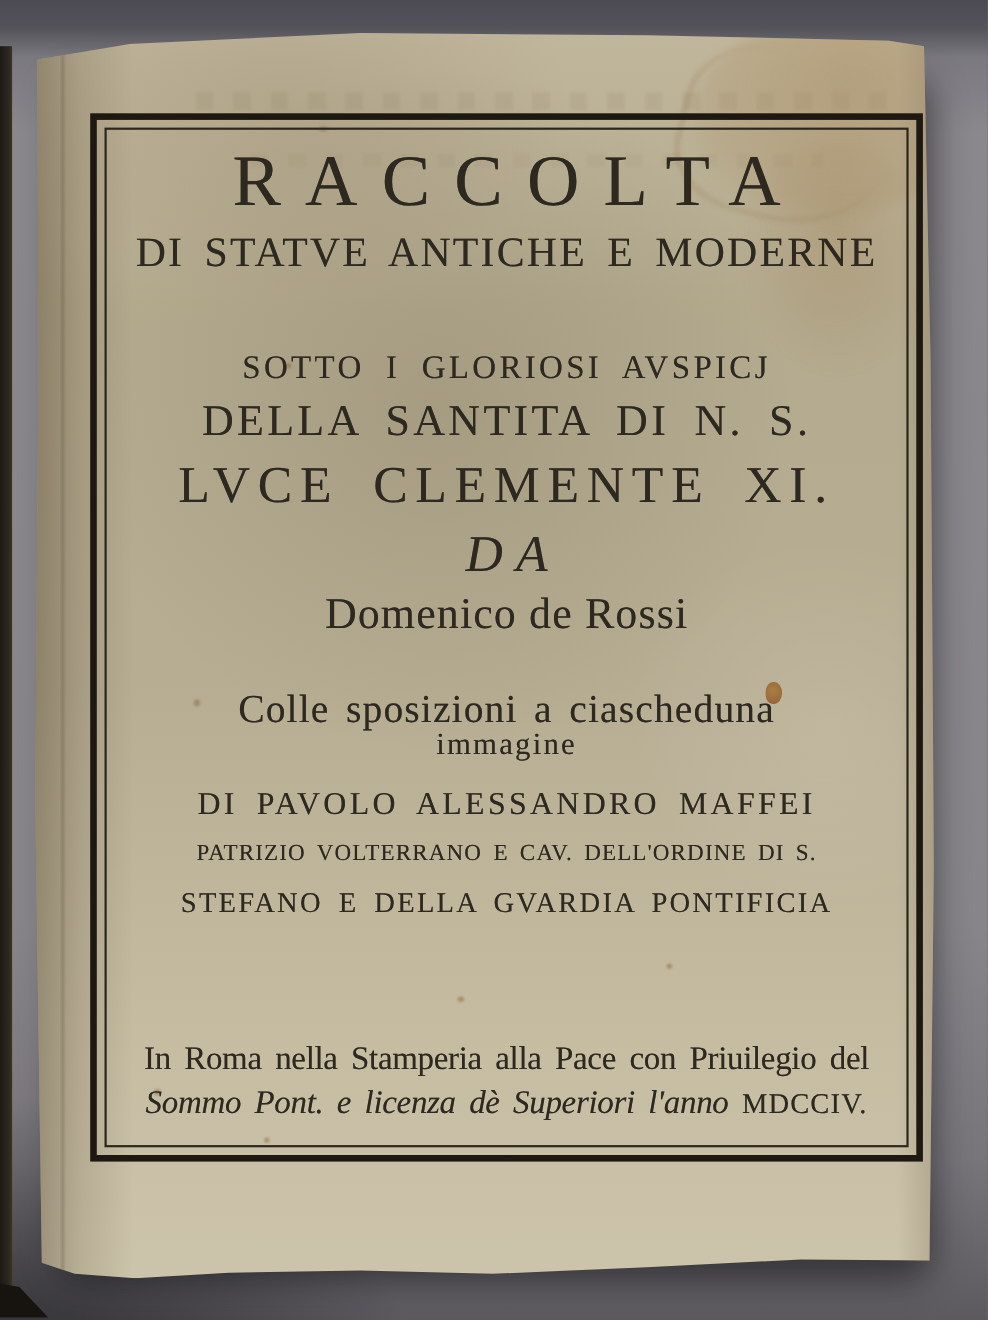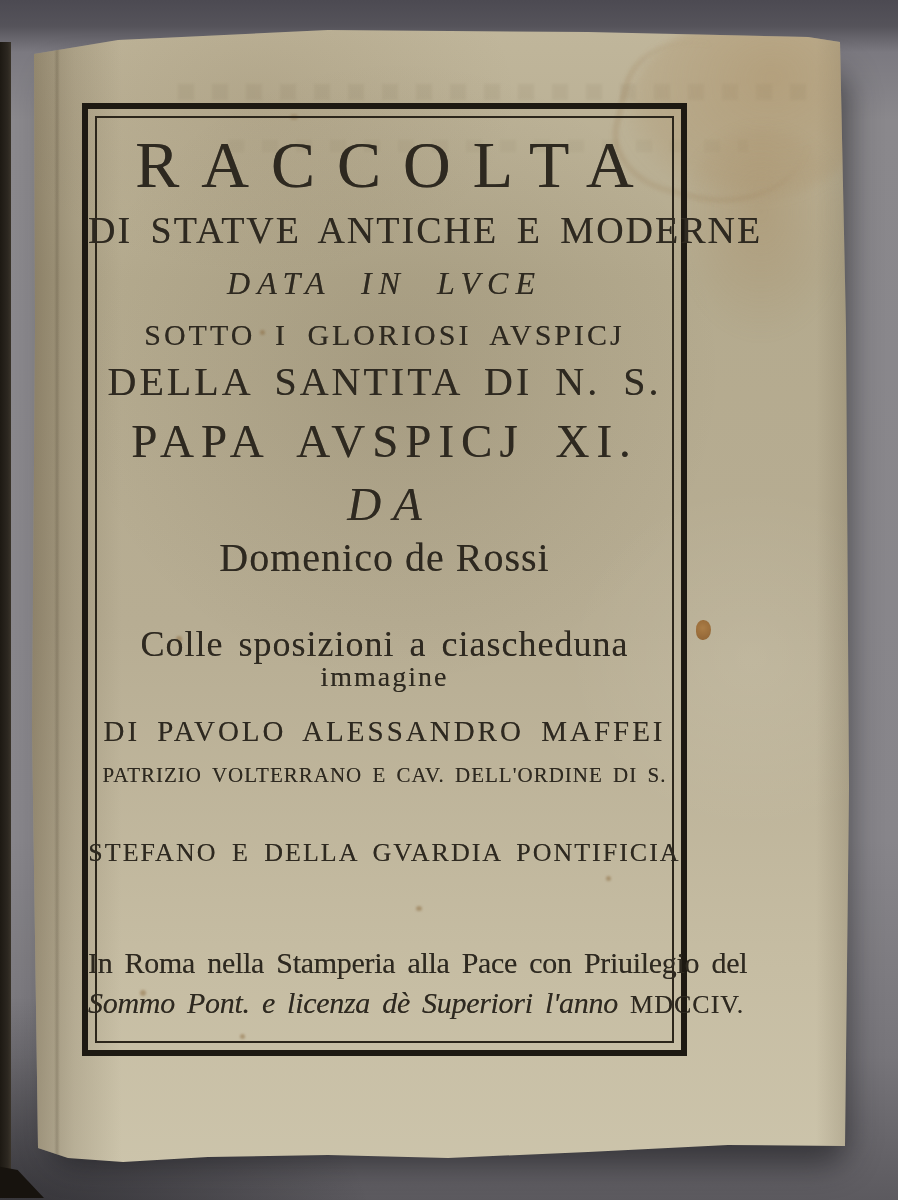--- a/index.html
+++ b/index.html
@@ -80,21 +80,21 @@
     filter:blur(6px);}
   .stain-tr-rim{left:590px;top:20px;width:190px;height:150px;border-radius:45% 55% 60% 40%;
     border-left:3px solid rgba(140,105,62,.35);border-bottom:3px solid rgba(140,105,62,.28);
     filter:blur(2.5px);transform:rotate(14deg);}
   .spot-big{left:668px;top:592px;width:15px;height:20px;border-radius:48% 52% 55% 45%;
     background:radial-gradient(circle at 45% 40%, #a9773d, #8f5f2c 80%);
     filter:blur(.6px);opacity:.9;}
   .fox{position:absolute;border-radius:50%;background:rgba(134,98,54,.45);filter:blur(1px);}
   
   .frame{
-    position:absolute;left:54px;top:75px;width:605px;height:953px;
+    position:absolute;left:54px;top:75px;width:757px;height:953px;
     border:6px solid #1d1912;box-sizing:border-box;padding-left:16px;
   }
   .frame-inner{
     position:absolute;inset:7px;border:2px solid #2c261b;
   }
   
   .tl{
     position:absolute;left:0;width:100%;text-align:center;line-height:1;
     color:#2e2920;white-space:nowrap;
     text-shadow:0 0 .5px rgba(46,41,32,.55);
@@ -105,21 +105,21 @@
   .t-sotto     {top:211px;font-size:30px;letter-spacing:3px;word-spacing:9px;}
   .t-della     {top:253px;font-size:40px;letter-spacing:3px;word-spacing:10px;}
   .t-papa      {top:309px;font-size:47px;letter-spacing:7px;word-spacing:12px;}
   .t-da        {top:372px;font-size:47px;font-style:italic;letter-spacing:12px;padding-left:12px;box-sizing:border-box;}
   .t-rossi     {top:429px;font-size:40px;letter-spacing:1px;}
   .t-illu      {top:482px;font-size:26px;letter-spacing:5px;}
   .t-colle     {top:517px;font-size:36px;letter-spacing:1px;word-spacing:5px;}
   .t-imma      {top:554px;font-size:28px;letter-spacing:2px;}
   .t-pavolo    {top:608px;font-size:29px;letter-spacing:3px;word-spacing:7px;}
   .t-patrizio  {top:656px;font-size:21px;letter-spacing:1px;word-spacing:4px;}
-  .t-stefano   {top:699px;font-size:26px;letter-spacing:2px;word-spacing:6px;margin-top:32px;}
+  .t-stefano   {top:699px;font-size:26px;letter-spacing:2px;word-spacing:6px;}
   .t-imp1      {top:839px;font-size:30px;letter-spacing:-0.3px;word-spacing:5px;}
   .t-imp2      {top:879px;font-size:30px;font-style:italic;letter-spacing:-0.3px;word-spacing:5px;}
   .t-year      {font-style:normal;font-size:26px;letter-spacing:1px;}
 </style>
 </head>
 <body>
 
 <div class="canvas">
   <div class="bg"></div>
   <div class="leaf-shadow"></div>
@@ -145,24 +145,23 @@
     <div class="fox" style="left:578px;top:848px;width:5px;height:5px;"></div>
     <div class="fox" style="left:148px;top:608px;width:6px;height:6px;"></div>
     <div class="fox" style="left:232px;top:302px;width:5px;height:5px;"></div>
     <div class="fox" style="left:262px;top:86px;width:8px;height:6px;opacity:.6;"></div>
 
     <div class="frame">
       <div class="frame-inner"></div>
 
       <div class="tl t-title">RACCOLTA</div>
       <div class="tl t-sub">DI STATVE ANTICHE E MODERNE</div>
-      <div class="tl t-luce">DATA IN LVCE</div>
       <div class="tl t-sotto">SOTTO I GLORIOSI AVSPICJ</div>
       <div class="tl t-della">DELLA SANTITA DI N. S.</div>
-      <div class="tl t-papa">PAPA AVSPICJ XI.</div>
+      <div class="tl t-papa">LVCE CLEMENTE XI.</div>
       <div class="tl t-da">DA</div>
       <div class="tl t-rossi">Domenico de Rossi</div>
       <div class="tl t-colle">Colle sposizioni a ciascheduna</div>
       <div class="tl t-imma">immagine</div>
       <div class="tl t-pavolo">DI PAVOLO ALESSANDRO MAFFEI</div>
       <div class="tl t-patrizio">PATRIZIO VOLTERRANO E CAV. DELL'ORDINE DI S.</div>
       <div class="tl t-stefano">STEFANO E DELLA GVARDIA PONTIFICIA</div>
 
       <div class="tl t-imp1">In Roma nella Stamperia alla Pace con Priuilegio del</div>
       <div class="tl t-imp2">

